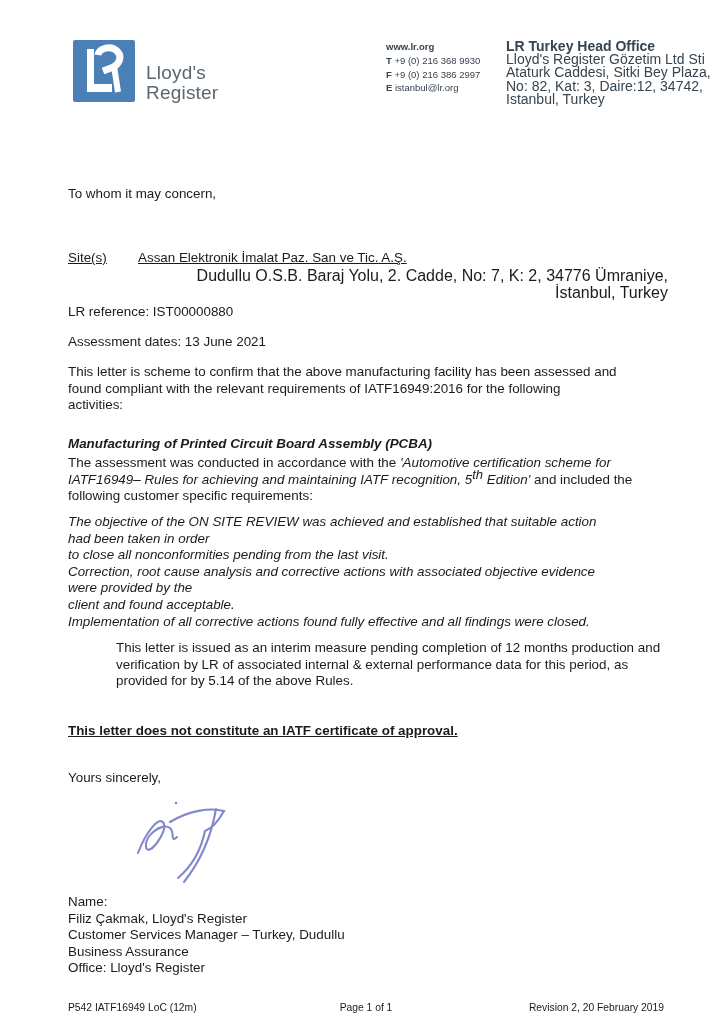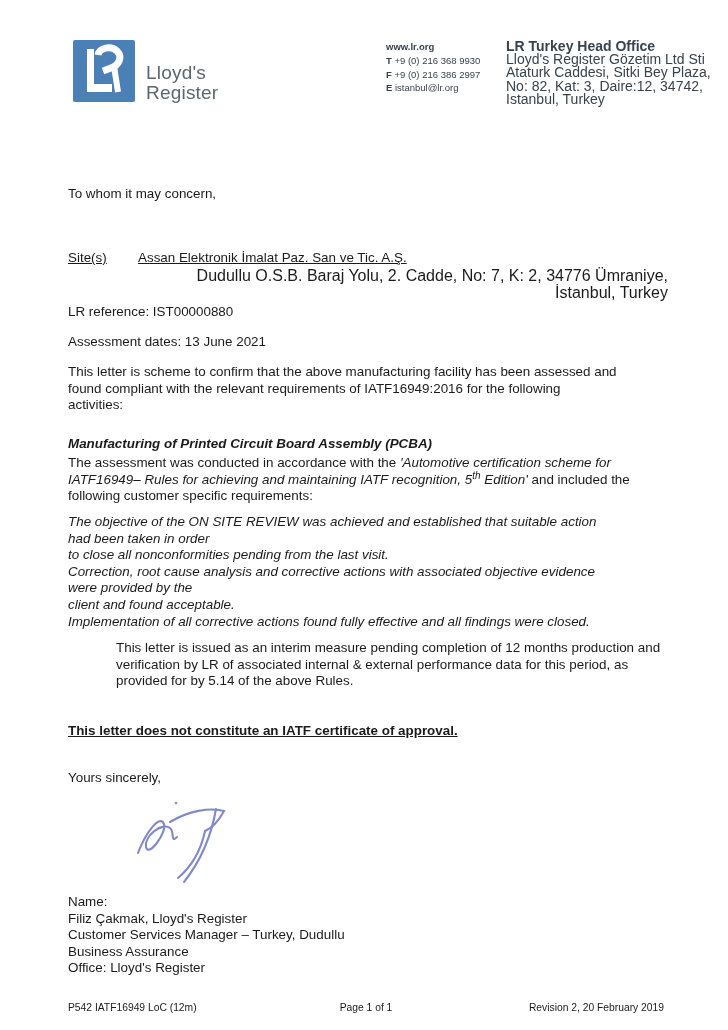--- a/index.html
+++ b/index.html
@@ -49,21 +49,21 @@
   .para1        { top: 364px; }
   .activities   { top: 425px; font-weight: bold; font-style: italic; margin-top: 11px; }
   .assess-para  { top: 455px; }
   .csr-para     { top: 514px; font-style: italic; }
   .interim-para { top: 640px; margin-left: 48px; }
   .disclaimer   { top: 723px; font-weight: bold; text-decoration: underline; }
   .closing      { top: 770px; }
   .dates-block  { top: 770px; left: 345px; width: 250px; text-align: center; }
   .signature-svg { position: absolute; left: 118px; top: 798px; }
   .name-block   { top: 894px; }
-  sup { font-size: 10px; vertical-align: super; line-height: 0; }
+  sup { font-size: 13px; vertical-align: super; line-height: 0; }
   
   .footer { position: absolute; left: 68px; right: 64px; top: 1002px;
             font-size: 10.3px; color: #1b1b1b; }
   .footer .f-left   { position: absolute; left: 0; }
   .footer .f-center { position: absolute; left: 0; right: 0; text-align: center; }
   .footer .f-right  { position: absolute; right: 0; }
 </style>
 </head>
 <body>
 

